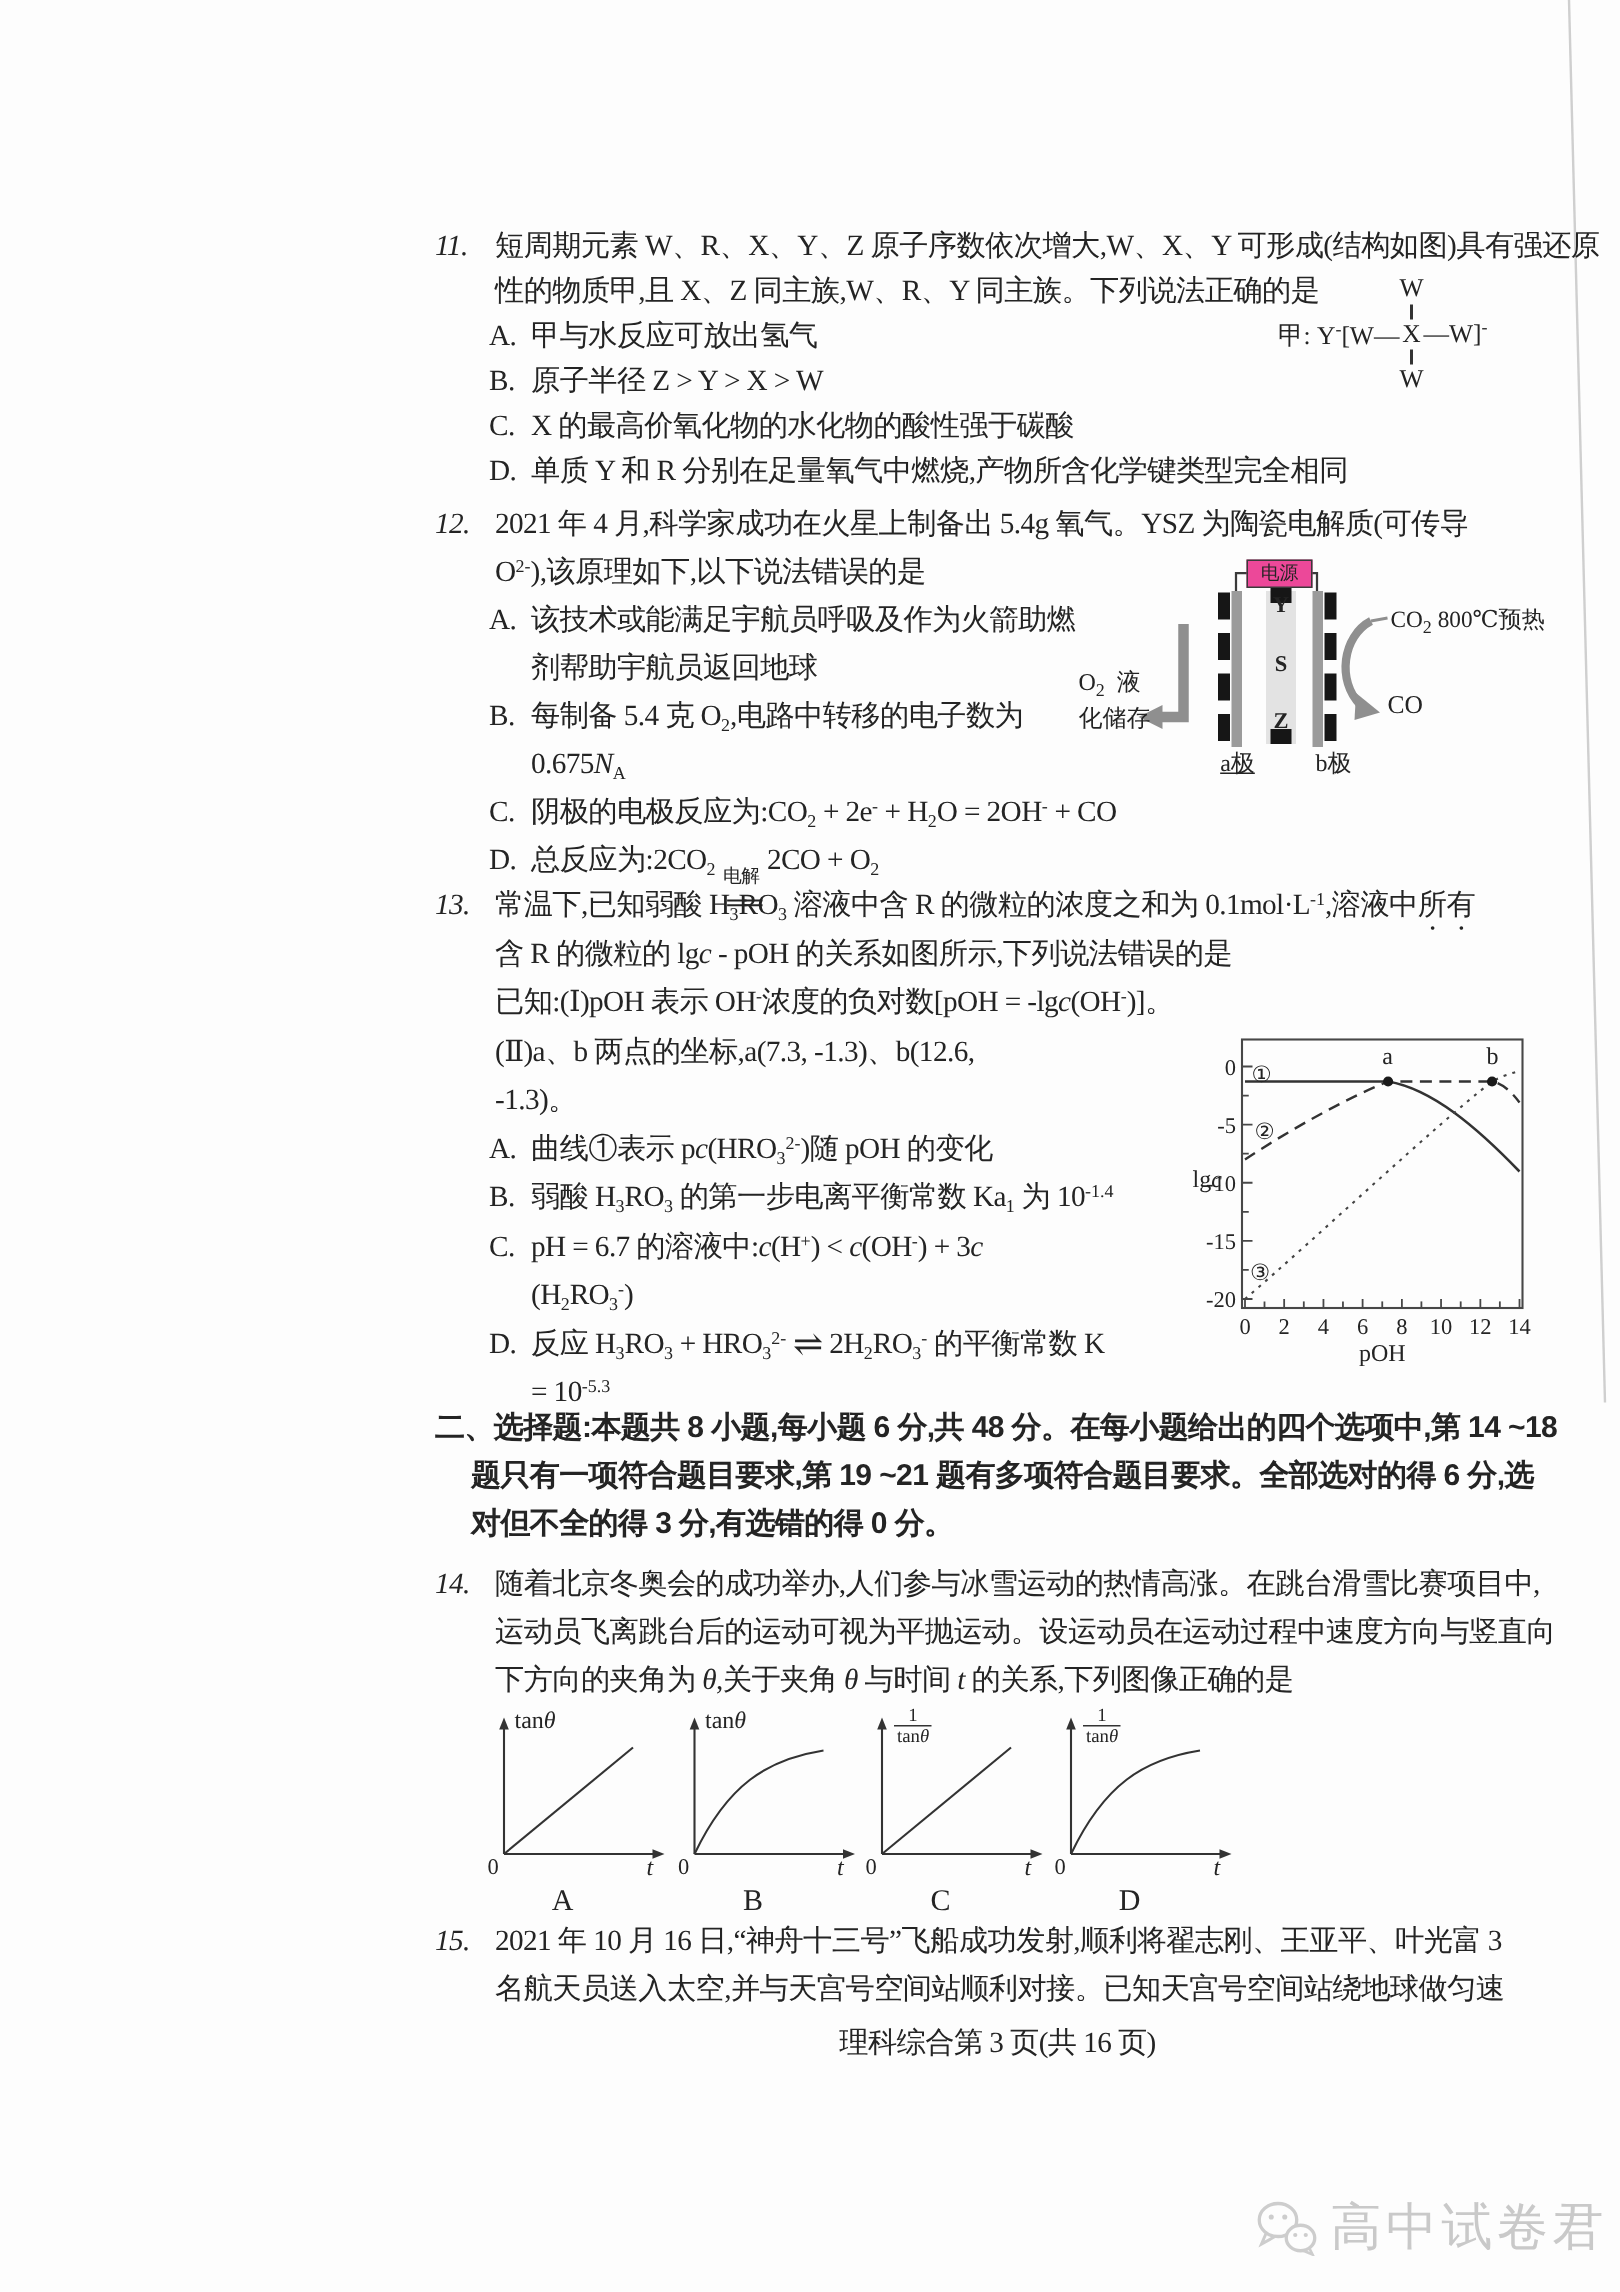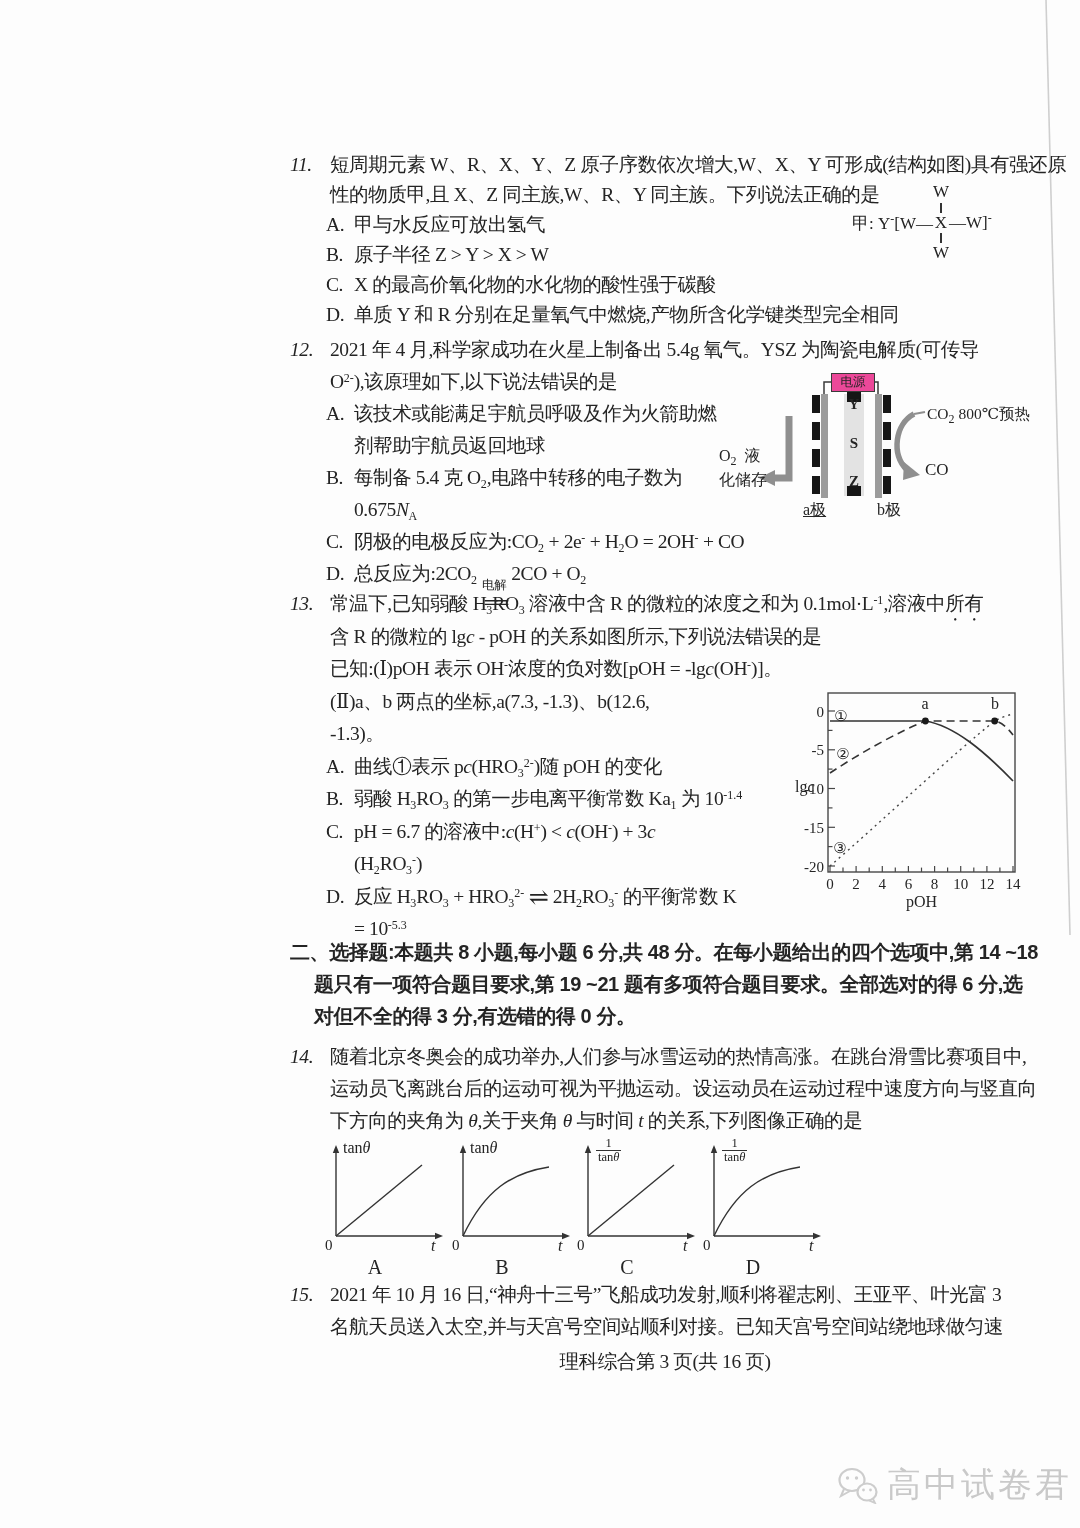--- a/index.html
+++ b/index.html
@@ -133,21 +133,21 @@
       <path d="M199,48 C180,58 176,88 192,104" fill="none" stroke="#8f8f8f" stroke-width="5.5"></path>
       <path d="M199,48 L210,46" fill="none" stroke="#8f8f8f" stroke-width="2"></path>
       <polygon points="205,109 189,96 188,114" fill="#8f8f8f"></polygon>
     </svg>
     <div class="d-power">电源</div>
     <div class="d-ysz">
       <span>Y</span>
       <span>S</span>
       <span>Z</span>
     </div>
-    <div class="lbl" style="left:88px;top:134px;width:44px;text-decoration:underline;">a极</div>
+    <div class="lbl" style="left:88px;top:134px;width:44px;text-align:center;text-decoration:underline;">a极</div>
     <div class="lbl" style="left:142px;top:134px;width:44px;text-align:right;">b极</div>
     <div class="lbl" style="left:4px;top:80px;">O<sub>2</sub>&nbsp;&nbsp;液</div>
     <div class="lbl" style="left:4px;top:104px;">化储存</div>
     <div class="lbl" style="left:212px;top:38px;font-size:15.5px;">CO<sub>2</sub> 800℃预热</div>
     <div class="lbl" style="left:210px;top:93px;font-size:17px;">CO</div>
   </div>
 
   <section class="q lh325" id="q13" style="top:588px;">
     <div class="ln"><span class="qno">13.</span><span>常温下,已知弱酸 H<sub>3</sub>RO<sub>3</sub> 溶液中含 R 的微粒的浓度之和为 0.1mol·L<sup>-1</sup>,溶液中<span class="emph">所有</span></span></div>
     <div class="ln l1">含 R 的微粒的 lg<i>c</i> - pOH 的关系如图所示,下列说法错误的是</div>

